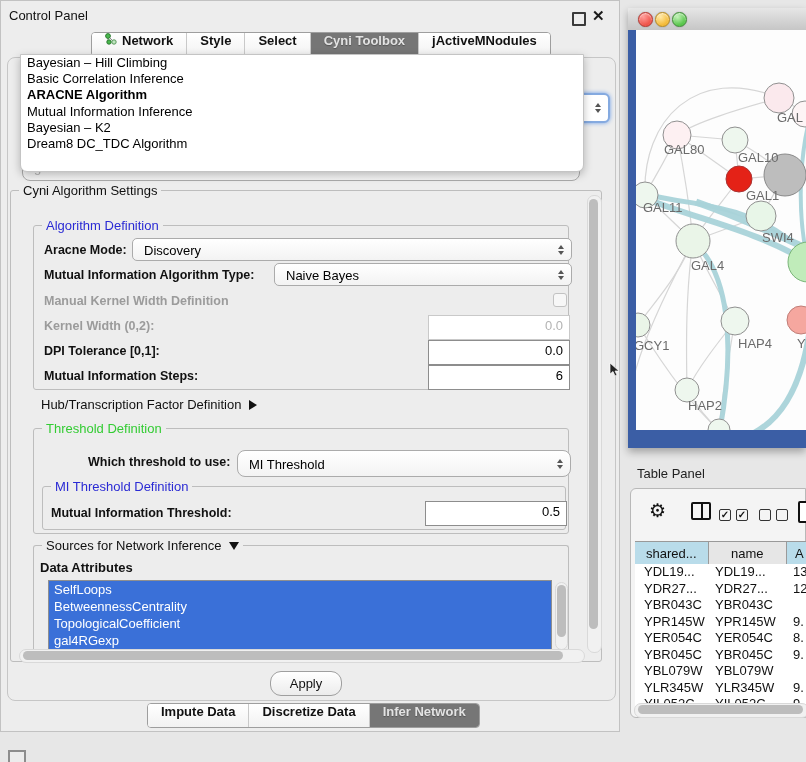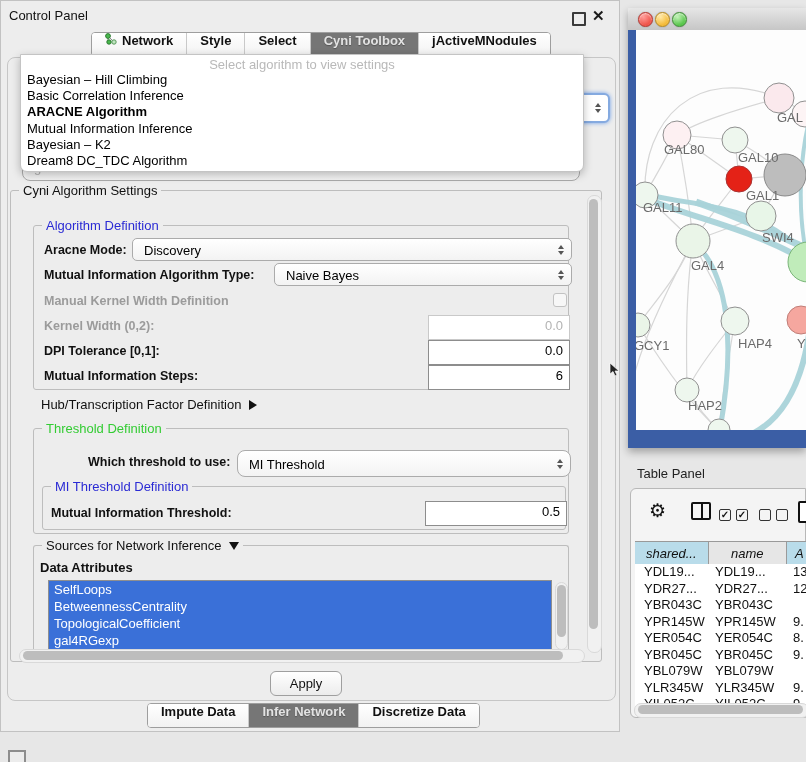--- a/index.html
+++ b/index.html
@@ -46,40 +46,40 @@
   .tri-right{width:0;height:0;border-top:5.5px solid transparent;border-bottom:5.5px solid transparent;border-left:8px solid #111;display:inline-block;}
   .tri-down{width:0;height:0;border-left:5.5px solid transparent;border-right:5.5px solid transparent;border-top:8px solid #111;display:inline-block;}
   .checkbox{width:14px;height:14px;border:1px solid #c2c2c2;border-radius:3px;background:#f7f7f7;box-sizing:border-box;}
   .attr-list{background:#3a70d8;border:1px solid #8f8f8f;}
   .attr-list .item{display:block;color:#fff;font-size:13px;line-height:17px;padding-left:5px;white-space:nowrap;}
   .sb-v{background:#f1f1f1;border:1px solid #d9d9d9;border-radius:7px;}
   .sb-v .th{position:absolute;left:1px;width:9px;background:#bdbdbd;border-radius:6px;}
   .sb-h{background:#f1f1f1;border:1px solid #d9d9d9;border-radius:7px;}
   .sb-h .th{position:absolute;top:1px;height:9px;background:#bdbdbd;border-radius:6px;}
   .apply-btn{width:70px;height:23px;background:linear-gradient(#ffffff,#ececec);border:1px solid #9f9f9f;
-             border-radius:6px;font-size:13px;color:#111;display:flex;align-items:center;justify-content:center;}
+             border-radius:11px;font-size:13px;color:#111;display:flex;align-items:center;justify-content:center;}
   
   #net-window{left:628px;top:8px;width:178px;height:440px;box-shadow:0 4px 8px rgba(0,0,0,.3);}
   .net-titlebar{left:0;top:0;width:178px;height:22px;background:linear-gradient(#e6e6e6,#c6c6c6);
                 border-bottom:1px solid #979797;border-radius:6px 0 0 0;}
   .light{width:13px;height:13px;border-radius:50%;top:4px;box-shadow:inset 0 1px 2px rgba(255,255,255,.7),0 0 1px rgba(0,0,0,.5);}
   .net-frame{left:0;top:22px;width:178px;height:418px;background:#3b5ea5;}
   .net-canvas{left:8px;top:0;width:170px;height:400px;background:#fdfdfd;overflow:hidden;}
   
   .tp-label{left:637px;top:466px;font-size:13px;color:#222;text-align:right;}
   #table-panel{left:630px;top:488px;width:176px;height:230px;background:#f4f4f4;
                border:1px solid #b8b8b8;border-radius:6px 0 0 6px;box-sizing:border-box;}
   .gear{font-size:19px;color:#111;line-height:19px;}
   .colpair{width:20px;height:18px;border:2px solid #111;border-radius:2px;box-sizing:border-box;}
   .colpair div{position:absolute;left:50%;top:0;width:2px;height:100%;background:#111;}
   .cb{width:12px;height:12px;border:1.6px solid #333;border-radius:2px;box-sizing:border-box;
       font-size:10px;line-height:9px;text-align:center;color:#111;font-weight:bold;}
   .pageic{width:14px;height:18px;border:2px solid #111;border-radius:2px;background:#fff;}
   .thead{display:flex;height:22px;border-top:1px solid #999;border-bottom:1px solid #999;font-size:13px;color:#111;}
-  .thead .hc{display:flex;align-items:center;justify-content:center;border-right:1px solid #9a9a9a;box-sizing:border-box;font-style:italic;}
+  .thead .hc{display:flex;align-items:center;justify-content:center;border-right:1px solid #9a9a9a;box-sizing:border-box;}
   .trow{display:flex;height:16.5px;font-size:13px;color:#111;background:#fff;}
   .trow .c{white-space:nowrap;overflow:hidden;box-sizing:border-box;}
   .c1{width:74px;padding-left:9px;}
   .c2{width:79px;padding-left:6px;}
   .c3{width:23px;padding-left:5px;}
   .edgegray{stroke:#d6d6d6;stroke-width:1.2;fill:none;}
   .edgeteal{stroke:#a9d3d9;fill:none;opacity:.95;}
   .nlabel{font-size:13px;fill:#6b6b6b;}
 </style>
 </head>
@@ -131,21 +131,20 @@
 
       <div class="abs combo" style="left:14px;top:95px;width:558px;height:28px;border-radius:8px;z-index:5;">
         <span class="val" style="color:#b5b5b5;">gal-filtered sif default node</span>
         <span class="spin">
             <span class="tri-up"></span>
             <span class="tri-dn"></span>
           </span>
       </div>
 
       <div class="abs popup">
-        <span class="ph">Select algorithm to view settings</span>
         <span class="opt">Bayesian – Hill Climbing</span>
         <span class="opt">Basic Correlation Inference</span>
         <span class="opt b">ARACNE Algorithm</span>
         <span class="opt">Mutual Information Inference</span>
         <span class="opt">Bayesian – K2</span>
         <span class="opt">Dream8 DC_TDC Algorithm</span>
       </div>
 
       <div class="abs gbox" style="left:2px;top:132px;width:592px;height:472px;">
         <span class="gtitle">Cyni Algorithm Settings</span>
@@ -234,25 +233,25 @@
         </div>
       </div>
 
       <div class="abs apply-btn" style="left:262px;top:613px;">Apply</div>
     </div>
 
     <div class="abs tabstrip" style="left:146px;top:702px;">
       <div class="tab">
           <span>Impute Data</span>
         </div>
+      <div class="tab">
+          <span>Discretize Data</span>
+        </div>
       <div class="tab sel">
           <span>Infer Network</span>
-        </div>
-      <div class="tab">
-          <span>Discretize Data</span>
         </div>
     </div>
   </section>
 
   <div class="abs" style="left:8px;top:750px;width:18px;height:14px;border:2px solid #8d8d8d;background:#ececec;box-sizing:border-box;"></div>
 
   <section class="abs" id="net-window">
     <div class="abs net-titlebar">
       <div class="abs light" style="left:10px;background:radial-gradient(circle at 35% 30%,#ff9d99,#ee4f45 70%);border:1px solid #b7352e;"></div>
       <div class="abs light" style="left:27px;background:radial-gradient(circle at 35% 30%,#ffe9a8,#f3b831 70%);border:1px solid #b98b1e;"></div>

